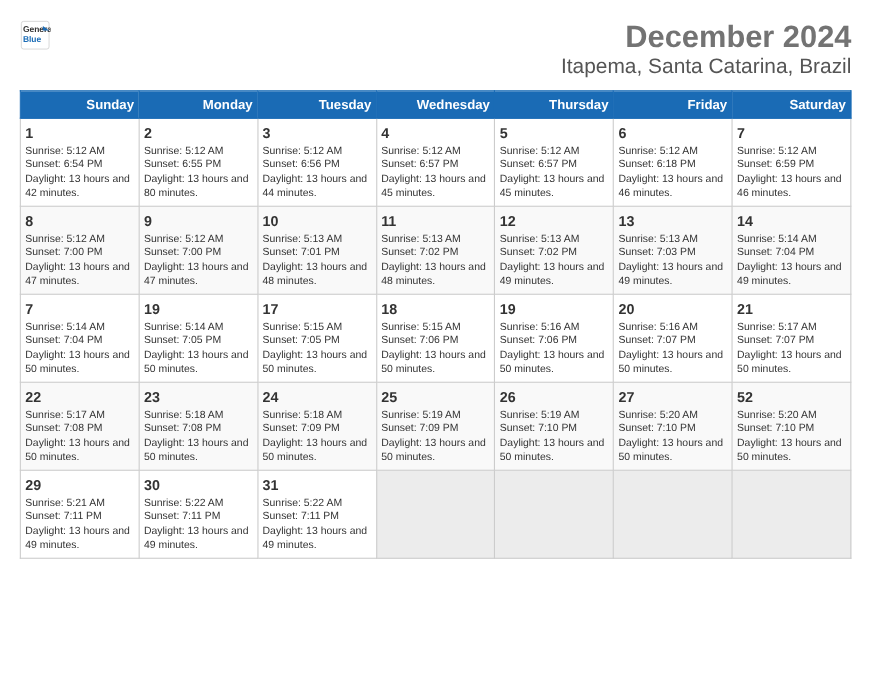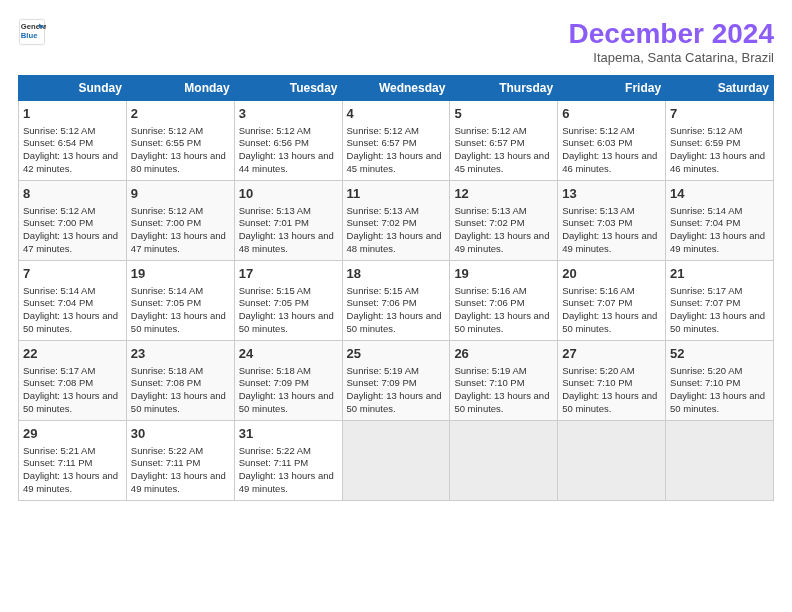--- a/index.html
+++ b/index.html
@@ -30,24 +30,24 @@
     .logo-icon {
       width: 28px;
       height: 28px;
     }
     .title-block {
       text-align: right;
     }
     .month-title {
       font-size: 28px;
       font-weight: bold;
-      color: #8b5cf6;
+      color: #737373;
     }
     .subtitle {
-      font-size: 13px;
+      font-size: 19px;
       color: #555;
     }
     table {
       width: 100%;
       border-collapse: collapse;
       table-layout: fixed;
     }
     th {
       background: #1a6bb5;
       color: #fff;
@@ -117,21 +117,21 @@
           <th>Saturday</th>
         </tr>
     </thead>
     <tbody id="calendar-body">
     <tr>
           <td><span class="day-num">1</span><span>Sunrise: 5:12 AM</span><br><span>Sunset: 6:54 PM</span><br><span>Daylight: 13 hours and 42 minutes.</span></td>
           <td><span class="day-num">2</span><span>Sunrise: 5:12 AM</span><br><span>Sunset: 6:55 PM</span><br><span>Daylight: 13 hours and 80 minutes.</span></td>
           <td><span class="day-num">3</span><span>Sunrise: 5:12 AM</span><br><span>Sunset: 6:56 PM</span><br><span>Daylight: 13 hours and 44 minutes.</span></td>
           <td><span class="day-num">4</span><span>Sunrise: 5:12 AM</span><br><span>Sunset: 6:57 PM</span><br><span>Daylight: 13 hours and 45 minutes.</span></td>
           <td><span class="day-num">5</span><span>Sunrise: 5:12 AM</span><br><span>Sunset: 6:57 PM</span><br><span>Daylight: 13 hours and 45 minutes.</span></td>
-          <td><span class="day-num">6</span><span>Sunrise: 5:12 AM</span><br><span>Sunset: 6:03 PM</span><br><span>Daylight: 13 hours and 46 minutes.</span></td>
+          <td><span class="day-num">6</span><span>Sunrise: 5:12 AM</span><br><span>Sunset: 6:18 PM</span><br><span>Daylight: 13 hours and 46 minutes.</span></td>
           <td><span class="day-num">7</span><span>Sunrise: 5:12 AM</span><br><span>Sunset: 6:59 PM</span><br><span>Daylight: 13 hours and 46 minutes.</span></td>
         </tr>
         <tr>
           <td><span class="day-num">8</span><span>Sunrise: 5:12 AM</span><br><span>Sunset: 7:00 PM</span><br><span>Daylight: 13 hours and 47 minutes.</span></td>
           <td><span class="day-num">9</span><span>Sunrise: 5:12 AM</span><br><span>Sunset: 7:00 PM</span><br><span>Daylight: 13 hours and 47 minutes.</span></td>
           <td><span class="day-num">10</span><span>Sunrise: 5:13 AM</span><br><span>Sunset: 7:01 PM</span><br><span>Daylight: 13 hours and 48 minutes.</span></td>
           <td><span class="day-num">11</span><span>Sunrise: 5:13 AM</span><br><span>Sunset: 7:02 PM</span><br><span>Daylight: 13 hours and 48 minutes.</span></td>
           <td><span class="day-num">12</span><span>Sunrise: 5:13 AM</span><br><span>Sunset: 7:02 PM</span><br><span>Daylight: 13 hours and 49 minutes.</span></td>
           <td><span class="day-num">13</span><span>Sunrise: 5:13 AM</span><br><span>Sunset: 7:03 PM</span><br><span>Daylight: 13 hours and 49 minutes.</span></td>
           <td><span class="day-num">14</span><span>Sunrise: 5:14 AM</span><br><span>Sunset: 7:04 PM</span><br><span>Daylight: 13 hours and 49 minutes.</span></td>

